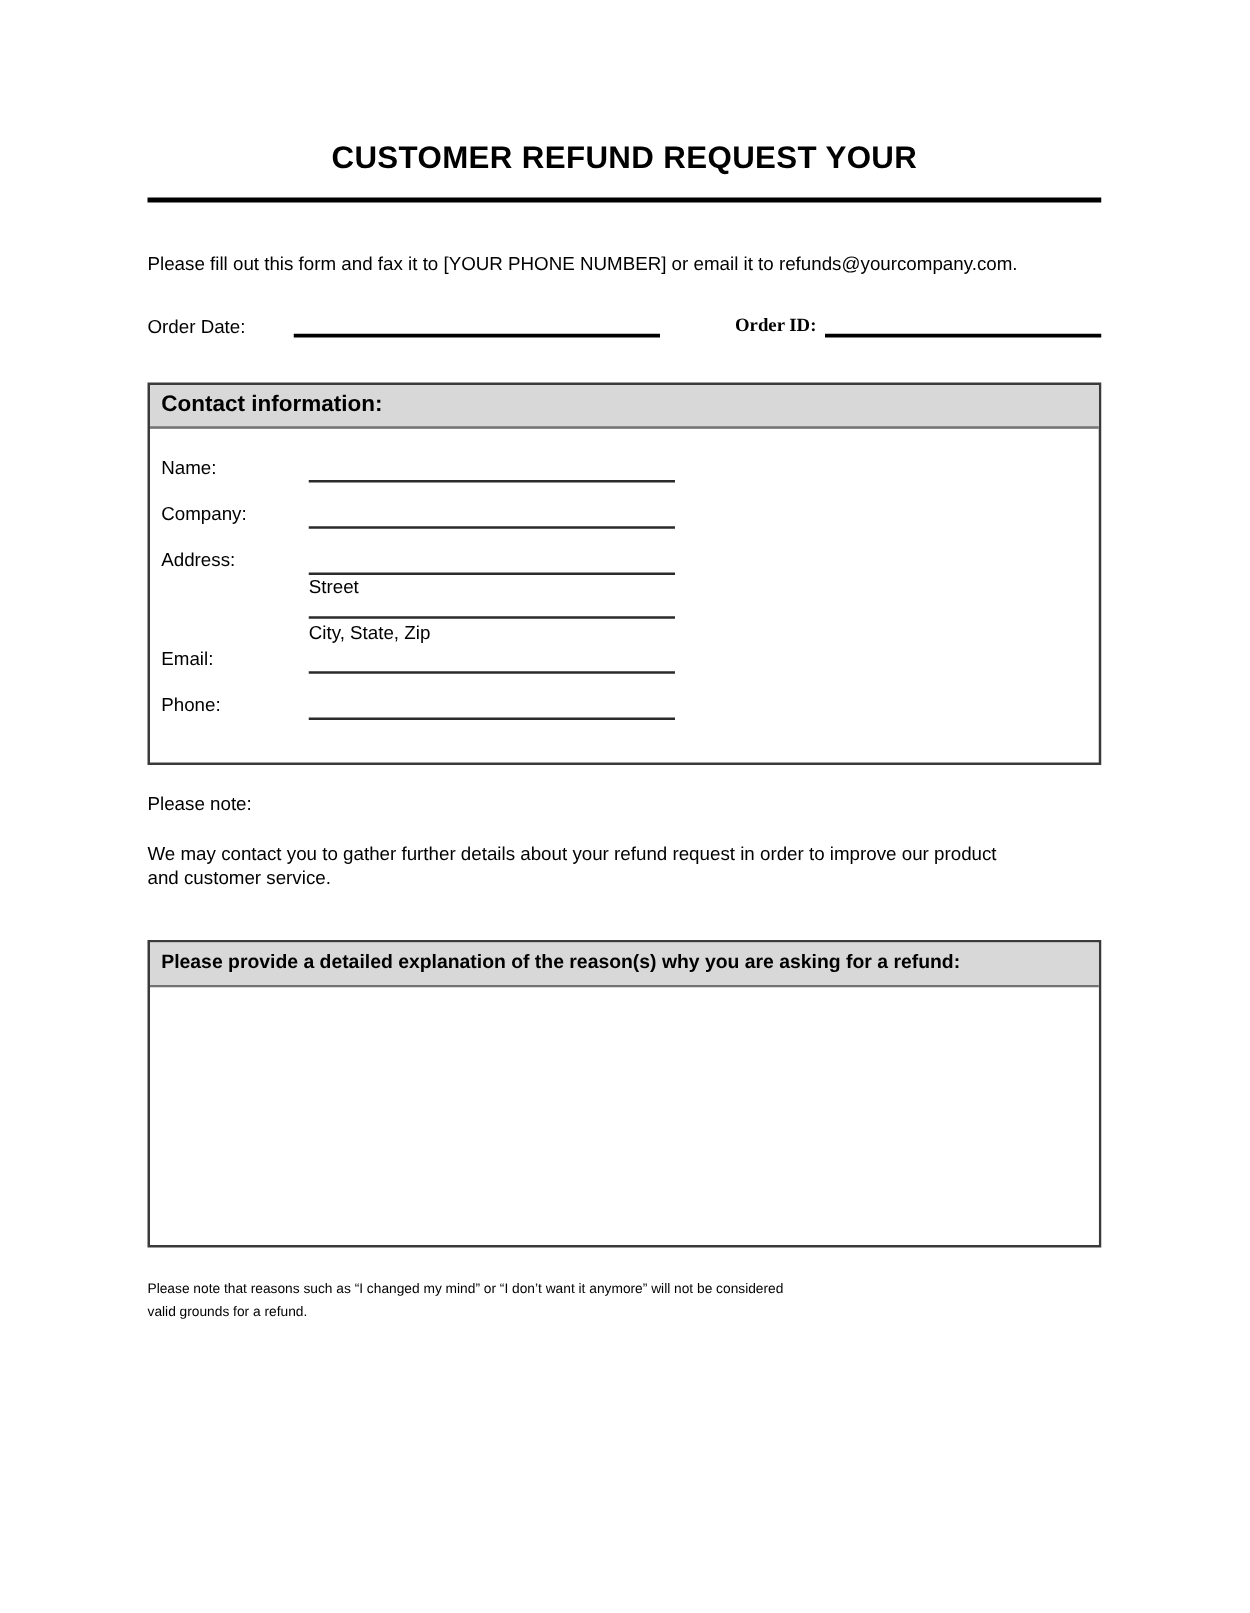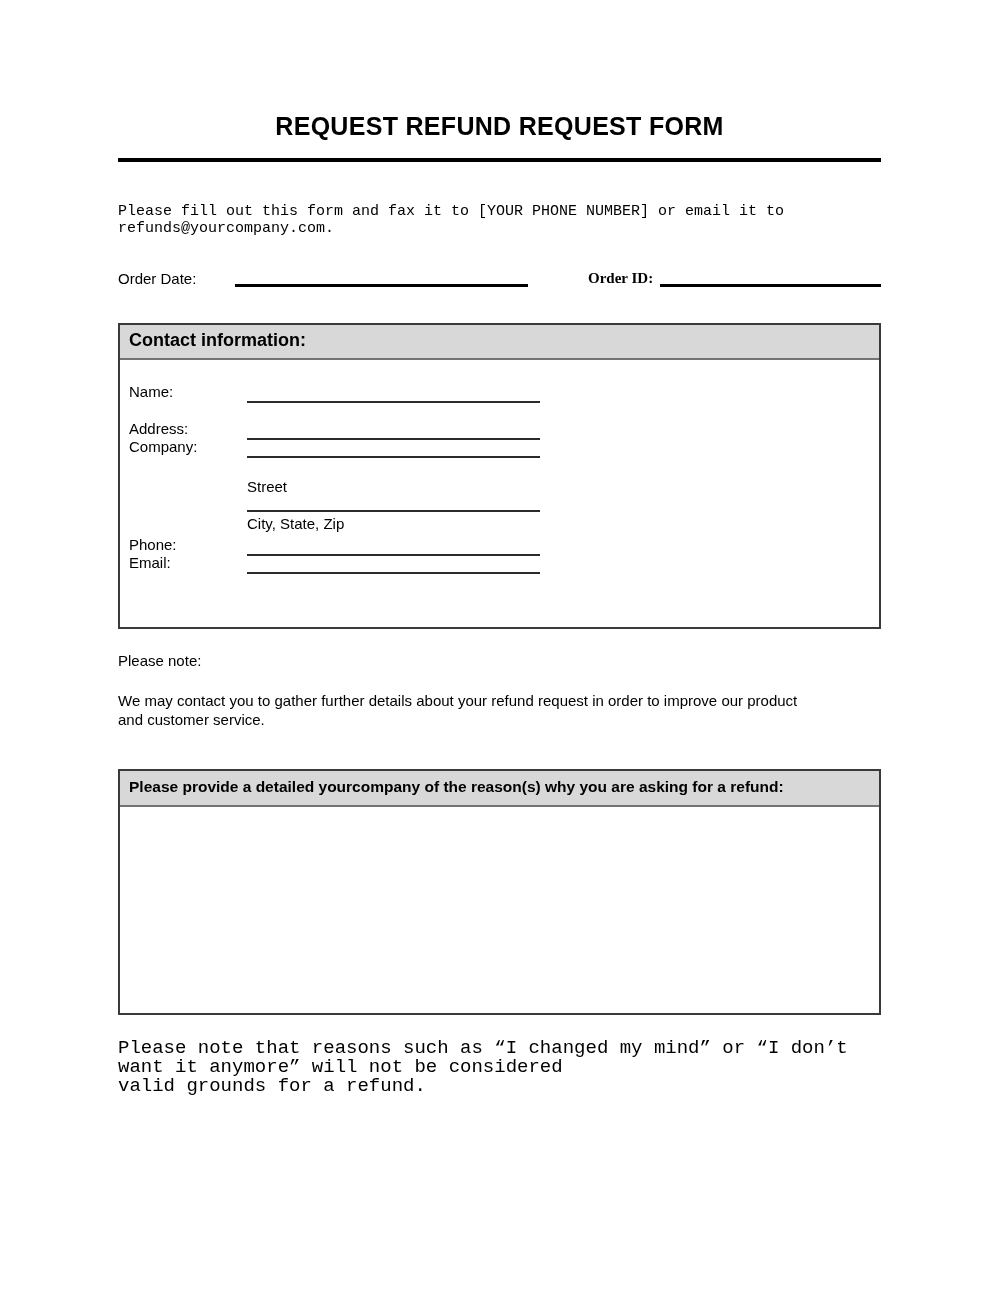--- a/index.html
+++ b/index.html
@@ -24,21 +24,20 @@
   }
   .title-rule {
     height: 4px;
     background: #000000;
     margin-top: 17px;
   }
 
   .intro {
     margin: 41px 0 0 0;
     font-size: 15px;
-    font-family: Liberation Mono, monospace;
   }
 
   .order-row {
     display: flex;
     align-items: flex-end;
     margin-top: 30px;
     height: 20px;
     font-size: 15px;
   }
   .order-date-label { font-weight: normal; width: 117px; }
@@ -88,33 +87,32 @@
     line-height: 19px;
     white-space: pre-line;
   }
 
   .reason-box { margin-top: 40px; }
   .reason-header { font-size: 15.5px; padding: 7px 9px 9px; }
   .reason-body { height: 206px; background: #ffffff; }
 
   .bottom-note {
     margin-top: 24px;
-    font-size: 19px;
+    font-size: 11px;
     line-height: 19px;
     white-space: pre-line;
-    font-family: Liberation Mono, monospace;
   }
 </style>
 </head>
 <body>
 
 <div class="page">
   <div class="content">
 
-    <h1 class="title">REQUEST REFUND REQUEST FORM</h1>
+    <h1 class="title">CUSTOMER REFUND REQUEST YOUR</h1>
     <div class="title-rule"></div>
 
     <p class="intro">Please fill out this form and fax it to [YOUR PHONE NUMBER] or email it to refunds@yourcompany.com.</p>
 
     <div class="order-row">
       <span class="order-date-label">Order Date:</span>
       <span class="order-date-line"></span>
       <span class="order-spacer"></span>
       <span class="order-id-label">Order ID:</span>
       <span class="order-id-line"></span>
@@ -122,52 +120,52 @@
 
     <div class="box contact-box">
       <div class="section-header contact-header">Contact information:</div>
       <div class="contact-body">
 
         <div class="frow">
           <span class="flabel">Name:</span>
           <span class="fline"></span>
         </div>
 
-        <div class="frow row-address">
-          <span class="flabel">Address:</span>
+        <div class="frow">
+          <span class="flabel">Company:</span>
           <span class="fline"></span>
         </div>
 
-        <div class="frow">
-          <span class="flabel">Company:</span>
+        <div class="frow row-address">
+          <span class="flabel">Address:</span>
           <span class="fline"></span>
         </div>
         <div class="sub-label">Street</div>
         <div class="line2"></div>
         <div class="sub-label city-label">City, State, Zip</div>
 
-        <div class="frow row-last">
-          <span class="flabel">Phone:</span>
+        <div class="frow">
+          <span class="flabel">Email:</span>
           <span class="fline"></span>
         </div>
 
-        <div class="frow">
-          <span class="flabel">Email:</span>
+        <div class="frow row-last">
+          <span class="flabel">Phone:</span>
           <span class="fline"></span>
         </div>
 
       </div>
     </div>
 
     <p class="please-note">Please note:</p>
     <p class="note-para">We may contact you to gather further details about your refund request in order to improve our product
 and customer service.</p>
 
     <div class="box reason-box">
-      <div class="section-header reason-header">Please provide a detailed yourcompany of the reason(s) why you are asking for a refund:</div>
+      <div class="section-header reason-header">Please provide a detailed explanation of the reason(s) why you are asking for a refund:</div>
       <div class="reason-body"></div>
     </div>
 
     <p class="bottom-note">Please note that reasons such as “I changed my mind” or “I don’t want it anymore” will not be considered
 valid grounds for a refund.</p>
 
   </div>
 </div>
 
 </body></html>

